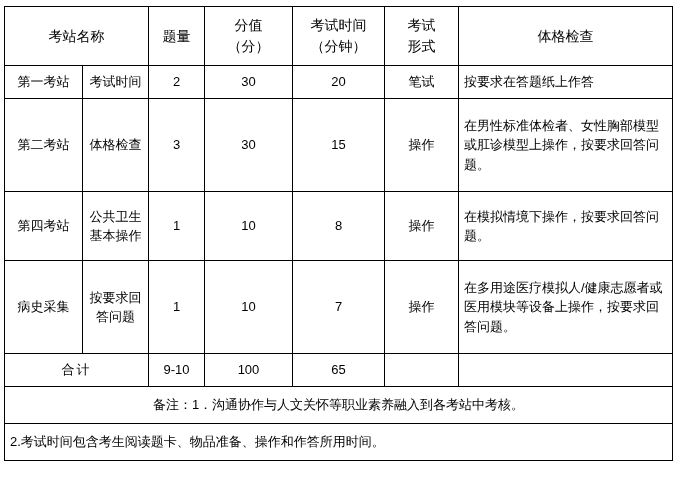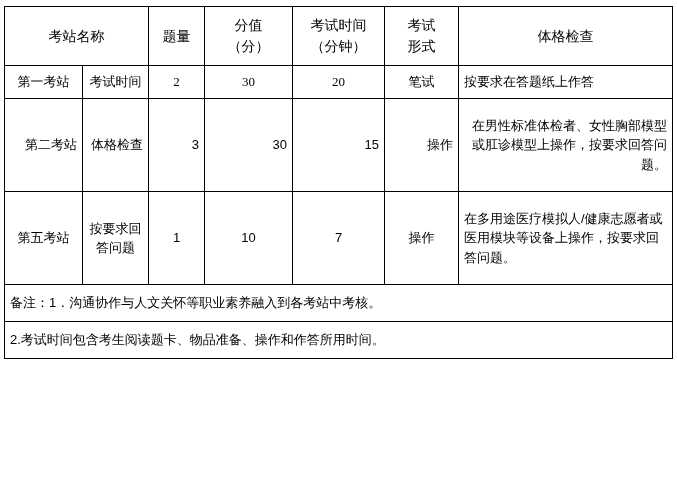--- a/index.html
+++ b/index.html
@@ -42,27 +42,27 @@
   .c-req     { text-align: left; margin-left: 27px; }
 
   thead td {
     text-align: center;
     font-weight: bold;
     font-size: 14px;
     height: 52px;
   }
   thead .two-line { line-height: 1.45; }
 
-  .row-1 td { height: 26px; font-family: Liberation Serif, serif; }
-  .row-2 td { height: 86px; text-align: right; }
+  .row-1 td { height: 26px; }
+  .row-2 td { height: 86px; }
   .row-3 td { height: 66px; }
   .row-4 td { height: 62px; }
   .row-5 td { height: 86px; }
   .row-total td { height: 26px; text-align: center; }
-  .row-note td { height: 30px; text-align: left; padding-left: 36px; }
+  .row-note td { height: 30px; text-align: center; padding-left: 36px; }
   .row-note2 td { height: 30px; text-align: left; padding-left: 46px; }
   .total-label { letter-spacing: 2px; }
 </style>
 </head>
 <body>
 
 <div class="sheet">
   <table class="exam">
     <colgroup>
       <col class="c-station">
@@ -104,28 +104,45 @@
       </tr>
       <tr class="row-2">
         <td class="c-station">第二考站</td>
         <td class="c-name">体格检查</td>
         <td class="c-count">3</td>
         <td class="c-score">30</td>
         <td class="c-time">15</td>
         <td class="c-form">操作</td>
         <td class="c-req">在男性标准体检者、女性胸部模型或肛诊模型上操作，按要求回答问题。</td>
       </tr>
+      <tr class="row-4">
+        <td class="c-station">第四考站</td>
+        <td class="c-name">公共卫生基本操作</td>
+        <td class="c-count">1</td>
+        <td class="c-score">10</td>
+        <td class="c-time">8</td>
+        <td class="c-form">操作</td>
+        <td class="c-req">在模拟情境下操作，按要求回答问题。</td>
+      </tr>
       <tr class="row-5">
-        <td class="c-station">第五考站</td>
+        <td class="c-station">病史采集</td>
         <td class="c-name">按要求回答问题</td>
         <td class="c-count">1</td>
         <td class="c-score">10</td>
         <td class="c-time">7</td>
         <td class="c-form">操作</td>
         <td class="c-req">在多用途医疗模拟人/健康志愿者或医用模块等设备上操作，按要求回答问题。</td>
+      </tr>
+      <tr class="row-total">
+        <td colspan="2" class="total-label">合计</td>
+        <td>9-10</td>
+        <td>100</td>
+        <td>65</td>
+        <td></td>
+        <td></td>
       </tr>
       <tr class="row-note">
         <td colspan="7">备注：1．沟通协作与人文关怀等职业素养融入到各考站中考核。</td>
       </tr>
       <tr class="row-note2">
         <td colspan="7">2.考试时间包含考生阅读题卡、物品准备、操作和作答所用时间。</td>
       </tr>
     </tbody>
   </table>
 </div>

